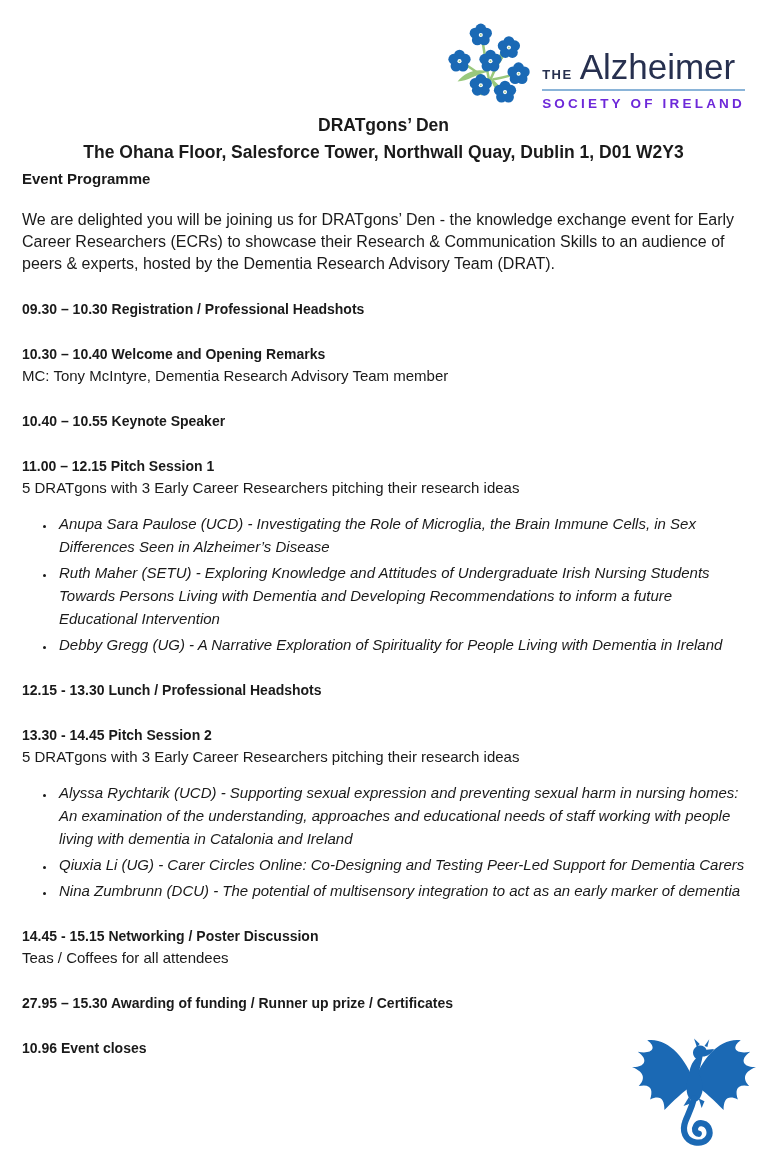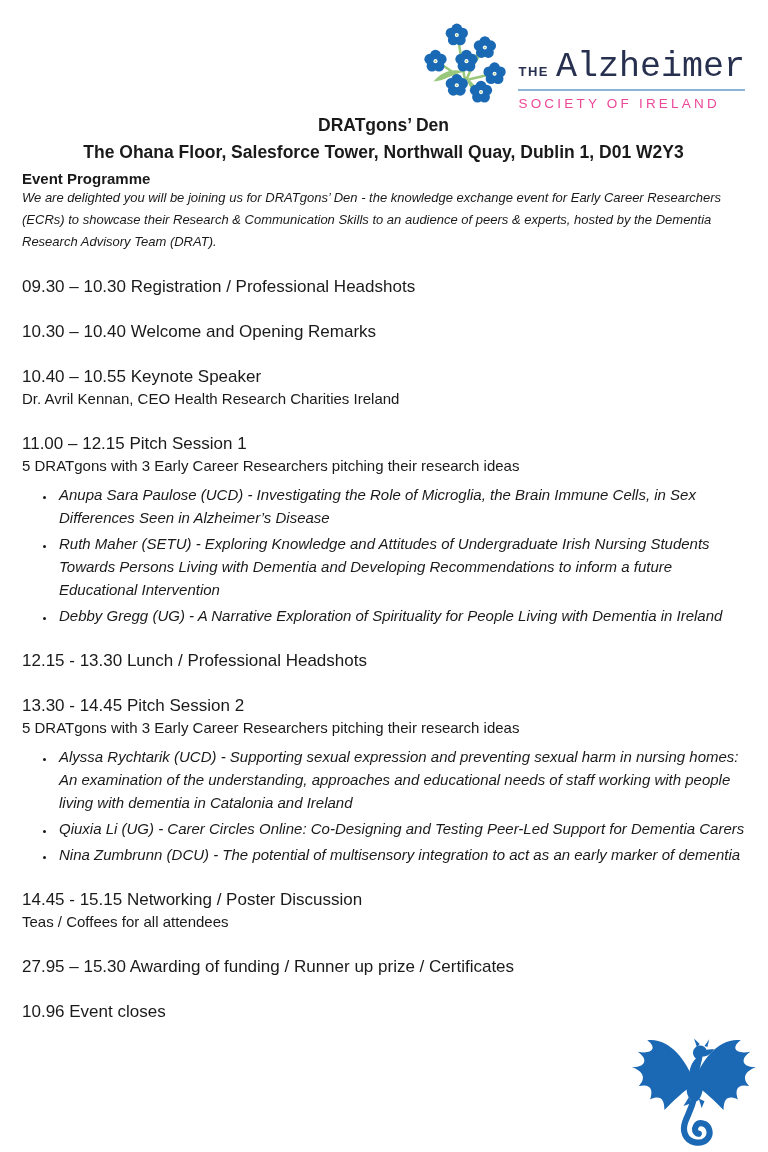--- a/index.html
+++ b/index.html
@@ -15,36 +15,36 @@
     padding: 18px 23px 0 22px;
     overflow: hidden;
   }
 
   
   .logo-row { display: flex; justify-content: flex-end; height: 94px; }
   .logo { display: flex; align-items: center; gap: 6px; }
   .logo-text { display: flex; flex-direction: column; }
   .logo-name-row { display: flex; align-items: baseline; gap: 7px; color: #27304f; }
   .logo-the { font-size: 13px; font-weight: bold; letter-spacing: 1.5px; text-align: center; }
-  .logo-name { font-family: Liberation Mono, monospace; font-size: 35px; margin-top: 28px; }
+  .logo-name { font-family: Liberation Sans, sans-serif; font-size: 35px; margin-top: 28px; }
   .logo-rule { height: 2px; background: #8ab4d8; margin: 2px 0 5px 0; }
-  .logo-sub { font-size: 13.5px; color: #ec4899; letter-spacing: 3.2px; font-weight: normal; }
+  .logo-sub { font-size: 13.5px; color: #6d28d9; letter-spacing: 3.2px; font-weight: bold; }
 
   
   .title-block { text-align: center; font-weight: bold; font-size: 17.5px; line-height: 27px; }
 
   .programme-label { font-weight: bold; font-size: 15px; margin-top: 4px; }
 
-  .intro { font-size: 13px; line-height: 22px; margin-top: 0; font-style: italic; }
+  .intro { font-size: 16px; line-height: 22px; margin-top: 22px; }
 
   
   .section { margin-top: 23px; }
-  .sec-heading { font-size: 17px; font-weight: normal; line-height: 22px; }
+  .sec-heading { font-size: 14px; font-weight: bold; line-height: 22px; }
   .sec-detail { font-size: 15px; line-height: 22px; }
-  .pitch-list { margin: 6px 0 0 0; padding-left: 34px; }
+  .pitch-list { margin: 13px 0 0 0; padding-left: 34px; }
   .pitch-list li {
     font-size: 15px; font-style: italic; line-height: 23px;
     margin-bottom: 3px; padding-left: 3px;
   }
   .pitch-list li::marker { font-size: 11px; }
 
   
   .dragon-wrap { position: absolute; right: 2px; top: 1026px; width: 144px; height: 124px; }
 </style>
 </head>
@@ -107,25 +107,25 @@
   <div class="programme-label">Event Programme</div>
 
   <p class="intro">We are delighted you will be joining us for DRATgons’ Den - the knowledge exchange event for Early Career Researchers (ECRs) to showcase their Research &amp; Communication Skills to an audience of peers &amp; experts, hosted by the Dementia Research Advisory Team (DRAT).</p>
 
   <div class="section">
     <h2 class="sec-heading">09.30 – 10.30 Registration / Professional Headshots</h2>
   </div>
 
   <div class="section">
     <h2 class="sec-heading">10.30 – 10.40 Welcome and Opening Remarks</h2>
+    <p class="sec-detail">MC: Tony McIntyre, Dementia Research Advisory Team member</p>
   </div>
 
   <div class="section">
     <h2 class="sec-heading">10.40 – 10.55 Keynote Speaker</h2>
-    <p class="sec-detail">Dr. Avril Kennan, CEO Health Research Charities Ireland</p>
   </div>
 
   <div class="section">
     <h2 class="sec-heading">11.00 – 12.15 Pitch Session 1</h2>
     <p class="sec-detail">5 DRATgons with 3 Early Career Researchers pitching their research ideas</p>
     <ul class="pitch-list">
       <li>Anupa Sara Paulose (UCD) - Investigating the Role of Microglia, the Brain Immune Cells, in Sex Differences Seen in Alzheimer’s Disease</li>
       <li>Ruth Maher (SETU) -  Exploring Knowledge and Attitudes of Undergraduate Irish Nursing Students Towards Persons Living with Dementia and Developing Recommendations to inform a future Educational Intervention</li>
       <li>Debby Gregg (UG) - A Narrative Exploration of Spirituality for People Living with Dementia in Ireland</li>
     </ul>

